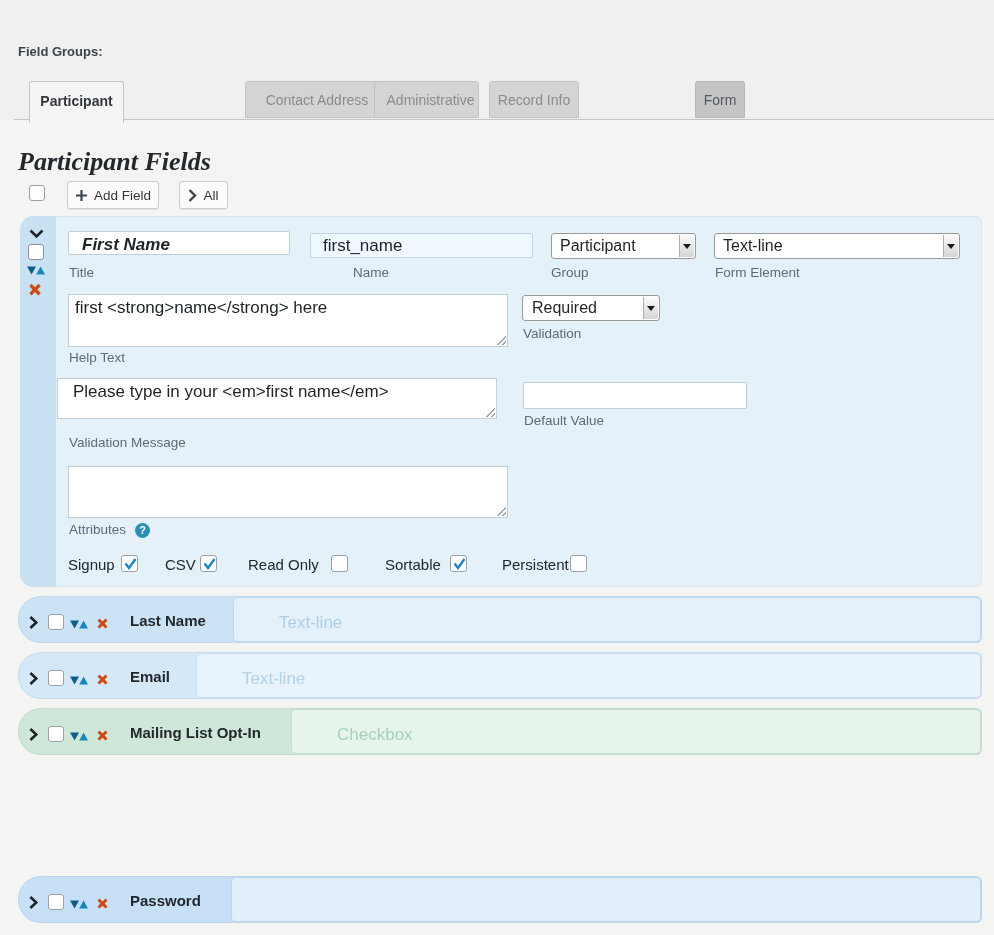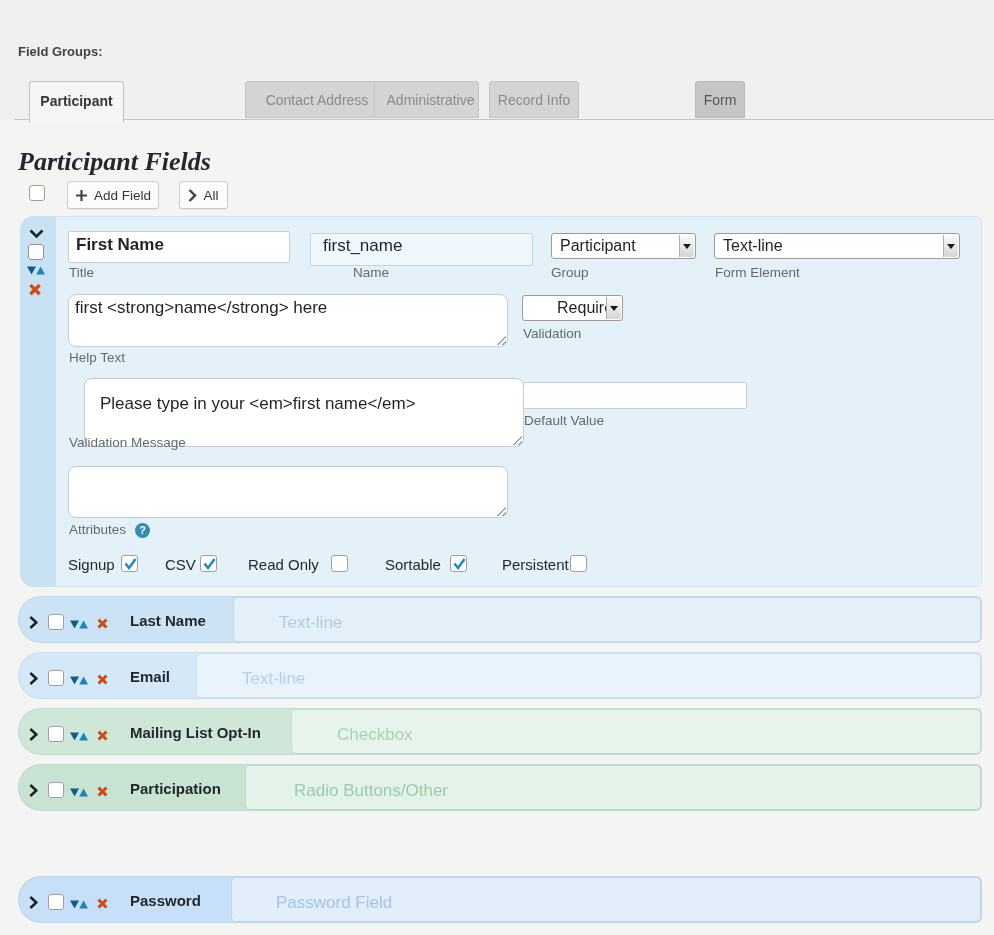--- a/index.html
+++ b/index.html
@@ -16,21 +16,21 @@
 .cb { position:absolute; width:16px; height:16px; background:#fff; border:1px solid #9aa0a5; border-radius:3px; }
 .btn { position:absolute; top:181px; height:28px; background:#fcfcfc; border:1px solid #ccc; border-radius:3px; font-size:13.5px; color:#32373c; display:flex; align-items:center; justify-content:center; gap:6px; box-shadow:0 1px 0 #e3e3e3; }
 
 #panel { position:absolute; left:20px; top:216px; width:962px; height:371px; background:#e4f1f9; border-radius:14px 6px 6px 14px; box-shadow:inset 0 0 0 1px rgba(90,130,160,0.10); }
 #panel-strip { position:absolute; left:0; top:0; width:36px; height:371px; background:#c9e2f3; border-radius:14px 0 0 14px; }
 .lbl { position:absolute; font-size:13.5px; color:#646970; }
 .tin { position:absolute; background:#fff; border:1px solid #c3ced4; border-radius:2px; font-size:17px; color:#1d2327; }
 .sel { position:absolute; background:#fff; border:1px solid #9a9a9a; border-radius:3px; font-size:16px; color:#1d2327; }
 .sel .arr { position:absolute; right:1px; top:1px; bottom:1px; width:15px; background:linear-gradient(#fbfbfb,#d5d5d5); border-left:1px solid #adadad; border-radius:0 2px 2px 0; }
 .sel .arr:after { content:""; position:absolute; left:50%; top:50%; margin:-2px 0 0 -4px; border:4px solid transparent; border-top:5px solid #1a1a1a; border-bottom:none; }
-.ta { position:absolute; background:#fff; border:1px solid #c3ced4; border-radius:8px; font-size:17px; color:#1d2327; }
+.ta { position:absolute; background:#fff; border:1px solid #c3ced4; border-radius:0; font-size:17px; color:#1d2327; }
 .grip { position:absolute; right:1px; bottom:1px; width:11px; height:11px; background:repeating-linear-gradient(135deg, transparent 0 2.2px, #9aa7ad 2.2px 3.4px); clip-path:polygon(100% 0, 100% 100%, 0 100%); }
 .ckl { position:absolute; font-size:15px; color:#23282d; top:556px; }
 .cb2 { position:absolute; top:555px; width:17px; height:17px; background:#fff; border:1px solid #9aa0a5; border-radius:3px; }
 .check { position:absolute; left:1px; top:0px; }
 
 .row { position:absolute; left:18px; width:964px; height:47px; border-radius:23px 6px 6px 23px; box-shadow:inset 0 0 0 1px rgba(90,130,160,0.10); }
 .row .inner { position:absolute; top:2px; bottom:2px; right:2px; border-radius:4px; box-shadow:0 0 0 1px rgba(130,150,160,0.10); }
 .row .title { position:absolute; left:112px; top:2px; height:46px; line-height:46px; font-size:15px; font-weight:bold; color:#23282d; }
 .row .type { position:absolute; top:8px; height:37px; line-height:37px; font-size:17px; }
 .ricon { position:absolute; }
@@ -68,35 +68,35 @@
       </svg>
     <div class="cb" style="left:8px; top:28px; border-color:#8c8f94;"></div>
     <svg class="ricon" style="left:7px; top:50px;" width="18" height="9" viewBox="0 0 18 9">
         <polygon points="0,0.5 9,0.5 4.5,8.5" fill="#0d5f8a"></polygon>
         <polygon points="9.2,8.5 18,8.5 13.6,0.5" fill="#1886b8"></polygon>
       </svg>
     <svg class="ricon" style="left:8px; top:66px;" width="14" height="15" viewBox="0 0 14 15">
         <path d="M1.2 4.2L3.6 1.8 7 5.2 10.4 1.8 12.8 4.2 9.4 7.6 12.8 11 10.4 13.4 7 10 3.6 13.4 1.2 11 4.6 7.6z" fill="#ce4b16"></path>
       </svg>
 
-    <div class="tin" style="left:48px; top:15px; width:222px; height:32px; line-height:26px; padding-left:7px; font-weight:bold;">First Name</div>
-    <div class="tin" style="left:290px; top:17px; width:223px; height:33px; line-height:23px; padding-left:12px; background:#eff8fc; border-color:#c0d6e4;">first_name</div>
+    <div class="tin" style="left:48px; top:15px; width:222px; height:24px; line-height:26px; padding-left:13px; font-weight:bold;font-style:italic;">First Name</div>
+    <div class="tin" style="left:290px; top:17px; width:223px; height:25px; line-height:23px; padding-left:12px; background:#eff8fc; border-color:#c0d6e4;">first_name</div>
     <div class="sel" style="left:531px; top:17px; width:145px; height:26px; line-height:24px; padding-left:8px;">Participant<span class="arr"></span></div>
     <div class="sel" style="left:694px; top:17px; width:246px; height:26px; line-height:24px; padding-left:8px;">Text-line<span class="arr"></span></div>
     <div class="lbl" style="left:49px; top:49px;">Title</div>
     <div class="lbl" style="left:291px; top:49px;margin-left:42px;">Name</div>
     <div class="lbl" style="left:531px; top:49px;">Group</div>
     <div class="lbl" style="left:695px; top:49px;">Form Element</div>
 
     <div class="ta" style="left:48px; top:78px; width:440px; height:53px; padding:3px 6px;">first &lt;strong&gt;name&lt;/strong&gt; here<span class="grip"></span></div>
-    <div class="sel" style="left:502px; top:79px; width:101px; height:26px; line-height:24px; padding-left:22px;text-align:right;">Required<span class="arr"></span></div>
+    <div class="sel" style="left:502px; top:79px; width:138px; height:26px; line-height:24px; padding-left:9px;">Required<span class="arr"></span></div>
     <div class="lbl" style="left:503px; top:110px;">Validation</div>
     <div class="lbl" style="left:49px; top:134px;">Help Text</div>
 
-    <div class="ta" style="left:64px; top:162px; width:440px; height:69px; padding:15px 15px;">Please type in your &lt;em&gt;first name&lt;/em&gt;<span class="grip"></span></div>
+    <div class="ta" style="left:37px; top:162px; width:440px; height:41px; padding:3px 15px;">Please type in your &lt;em&gt;first name&lt;/em&gt;<span class="grip"></span></div>
     <div class="tin" style="left:503px; top:166px; width:224px; height:27px;"></div>
     <div class="lbl" style="left:504px; top:197px;">Default Value</div>
     <div class="lbl" style="left:49px; top:219px;">Validation Message</div>
 
     <div class="ta" style="left:48px; top:250px; width:440px; height:52px;">
         <span class="grip"></span>
       </div>
     <div class="lbl" style="left:49px; top:306px;">Attributes</div>
     <svg class="ricon" style="left:115px; top:307px;" width="15" height="15" viewBox="0 0 15 15">
         <circle cx="7.5" cy="7.5" r="7.5" fill="#2e8fb3"></circle>
@@ -171,47 +171,30 @@
         <polygon points="0,0.5 9,0.5 4.5,8.5" fill="#0d5f8a"></polygon>
         <polygon points="9.2,8.5 18,8.5 13.6,0.5" fill="#1886b8"></polygon>
       </svg>
     <svg class="ricon" style="left:78px; top:21px;" width="13" height="13" viewBox="0 0 14 15">
         <path d="M1.2 4.2L3.6 1.8 7 5.2 10.4 1.8 12.8 4.2 9.4 7.6 12.8 11 10.4 13.4 7 10 3.6 13.4 1.2 11 4.6 7.6z" fill="#ce4b16"></path>
       </svg>
     <div class="title">Mailing List Opt-In</div>
     <div class="type" style="left:319px; color:#a5d2b5;">Checkbox</div>
   </div>
 
-  <div class="row" style="top:764px; background:#c9e3d3;">
-    <div class="inner" style="left:228px; background:#e4f3ea;"></div>
-    <svg class="ricon" style="left:11px; top:19px;" width="10" height="15" viewBox="0 0 11 15">
-        <path d="M1.5 1.5l6.5 6-6.5 6" fill="none" stroke="#1d2327" stroke-width="2.8"></path>
-      </svg>
-    <div class="cb" style="left:30px; top:18px;"></div>
-    <svg class="ricon" style="left:52px; top:24px;" width="18" height="9" viewBox="0 0 18 9">
-        <polygon points="0,0.5 9,0.5 4.5,8.5" fill="#0d5f8a"></polygon>
-        <polygon points="9.2,8.5 18,8.5 13.6,0.5" fill="#1886b8"></polygon>
-      </svg>
-    <svg class="ricon" style="left:78px; top:21px;" width="13" height="13" viewBox="0 0 14 15">
-        <path d="M1.2 4.2L3.6 1.8 7 5.2 10.4 1.8 12.8 4.2 9.4 7.6 12.8 11 10.4 13.4 7 10 3.6 13.4 1.2 11 4.6 7.6z" fill="#ce4b16"></path>
-      </svg>
-    <div class="title">Participation</div>
-    <div class="type" style="left:276px; color:#9ccaaa;">Radio Buttons/Other</div>
-  </div>
 
 
   <div class="row" style="top:876px; background:#c7dff7;">
     <div class="inner" style="left:214px; background:#e2eefa;"></div>
     <svg class="ricon" style="left:11px; top:19px;" width="10" height="15" viewBox="0 0 11 15">
         <path d="M1.5 1.5l6.5 6-6.5 6" fill="none" stroke="#1d2327" stroke-width="2.8"></path>
       </svg>
     <div class="cb" style="left:30px; top:18px;"></div>
     <svg class="ricon" style="left:52px; top:24px;" width="18" height="9" viewBox="0 0 18 9">
         <polygon points="0,0.5 9,0.5 4.5,8.5" fill="#0d5f8a"></polygon>
         <polygon points="9.2,8.5 18,8.5 13.6,0.5" fill="#1886b8"></polygon>
       </svg>
     <svg class="ricon" style="left:78px; top:21px;" width="13" height="13" viewBox="0 0 14 15">
         <path d="M1.2 4.2L3.6 1.8 7 5.2 10.4 1.8 12.8 4.2 9.4 7.6 12.8 11 10.4 13.4 7 10 3.6 13.4 1.2 11 4.6 7.6z" fill="#ce4b16"></path>
       </svg>
     <div class="title">Password</div>
-    <div class="type" style="left:258px; color:#a3c4e5;">Password Field</div>
   </div>
 </div>
 
 </body></html>

